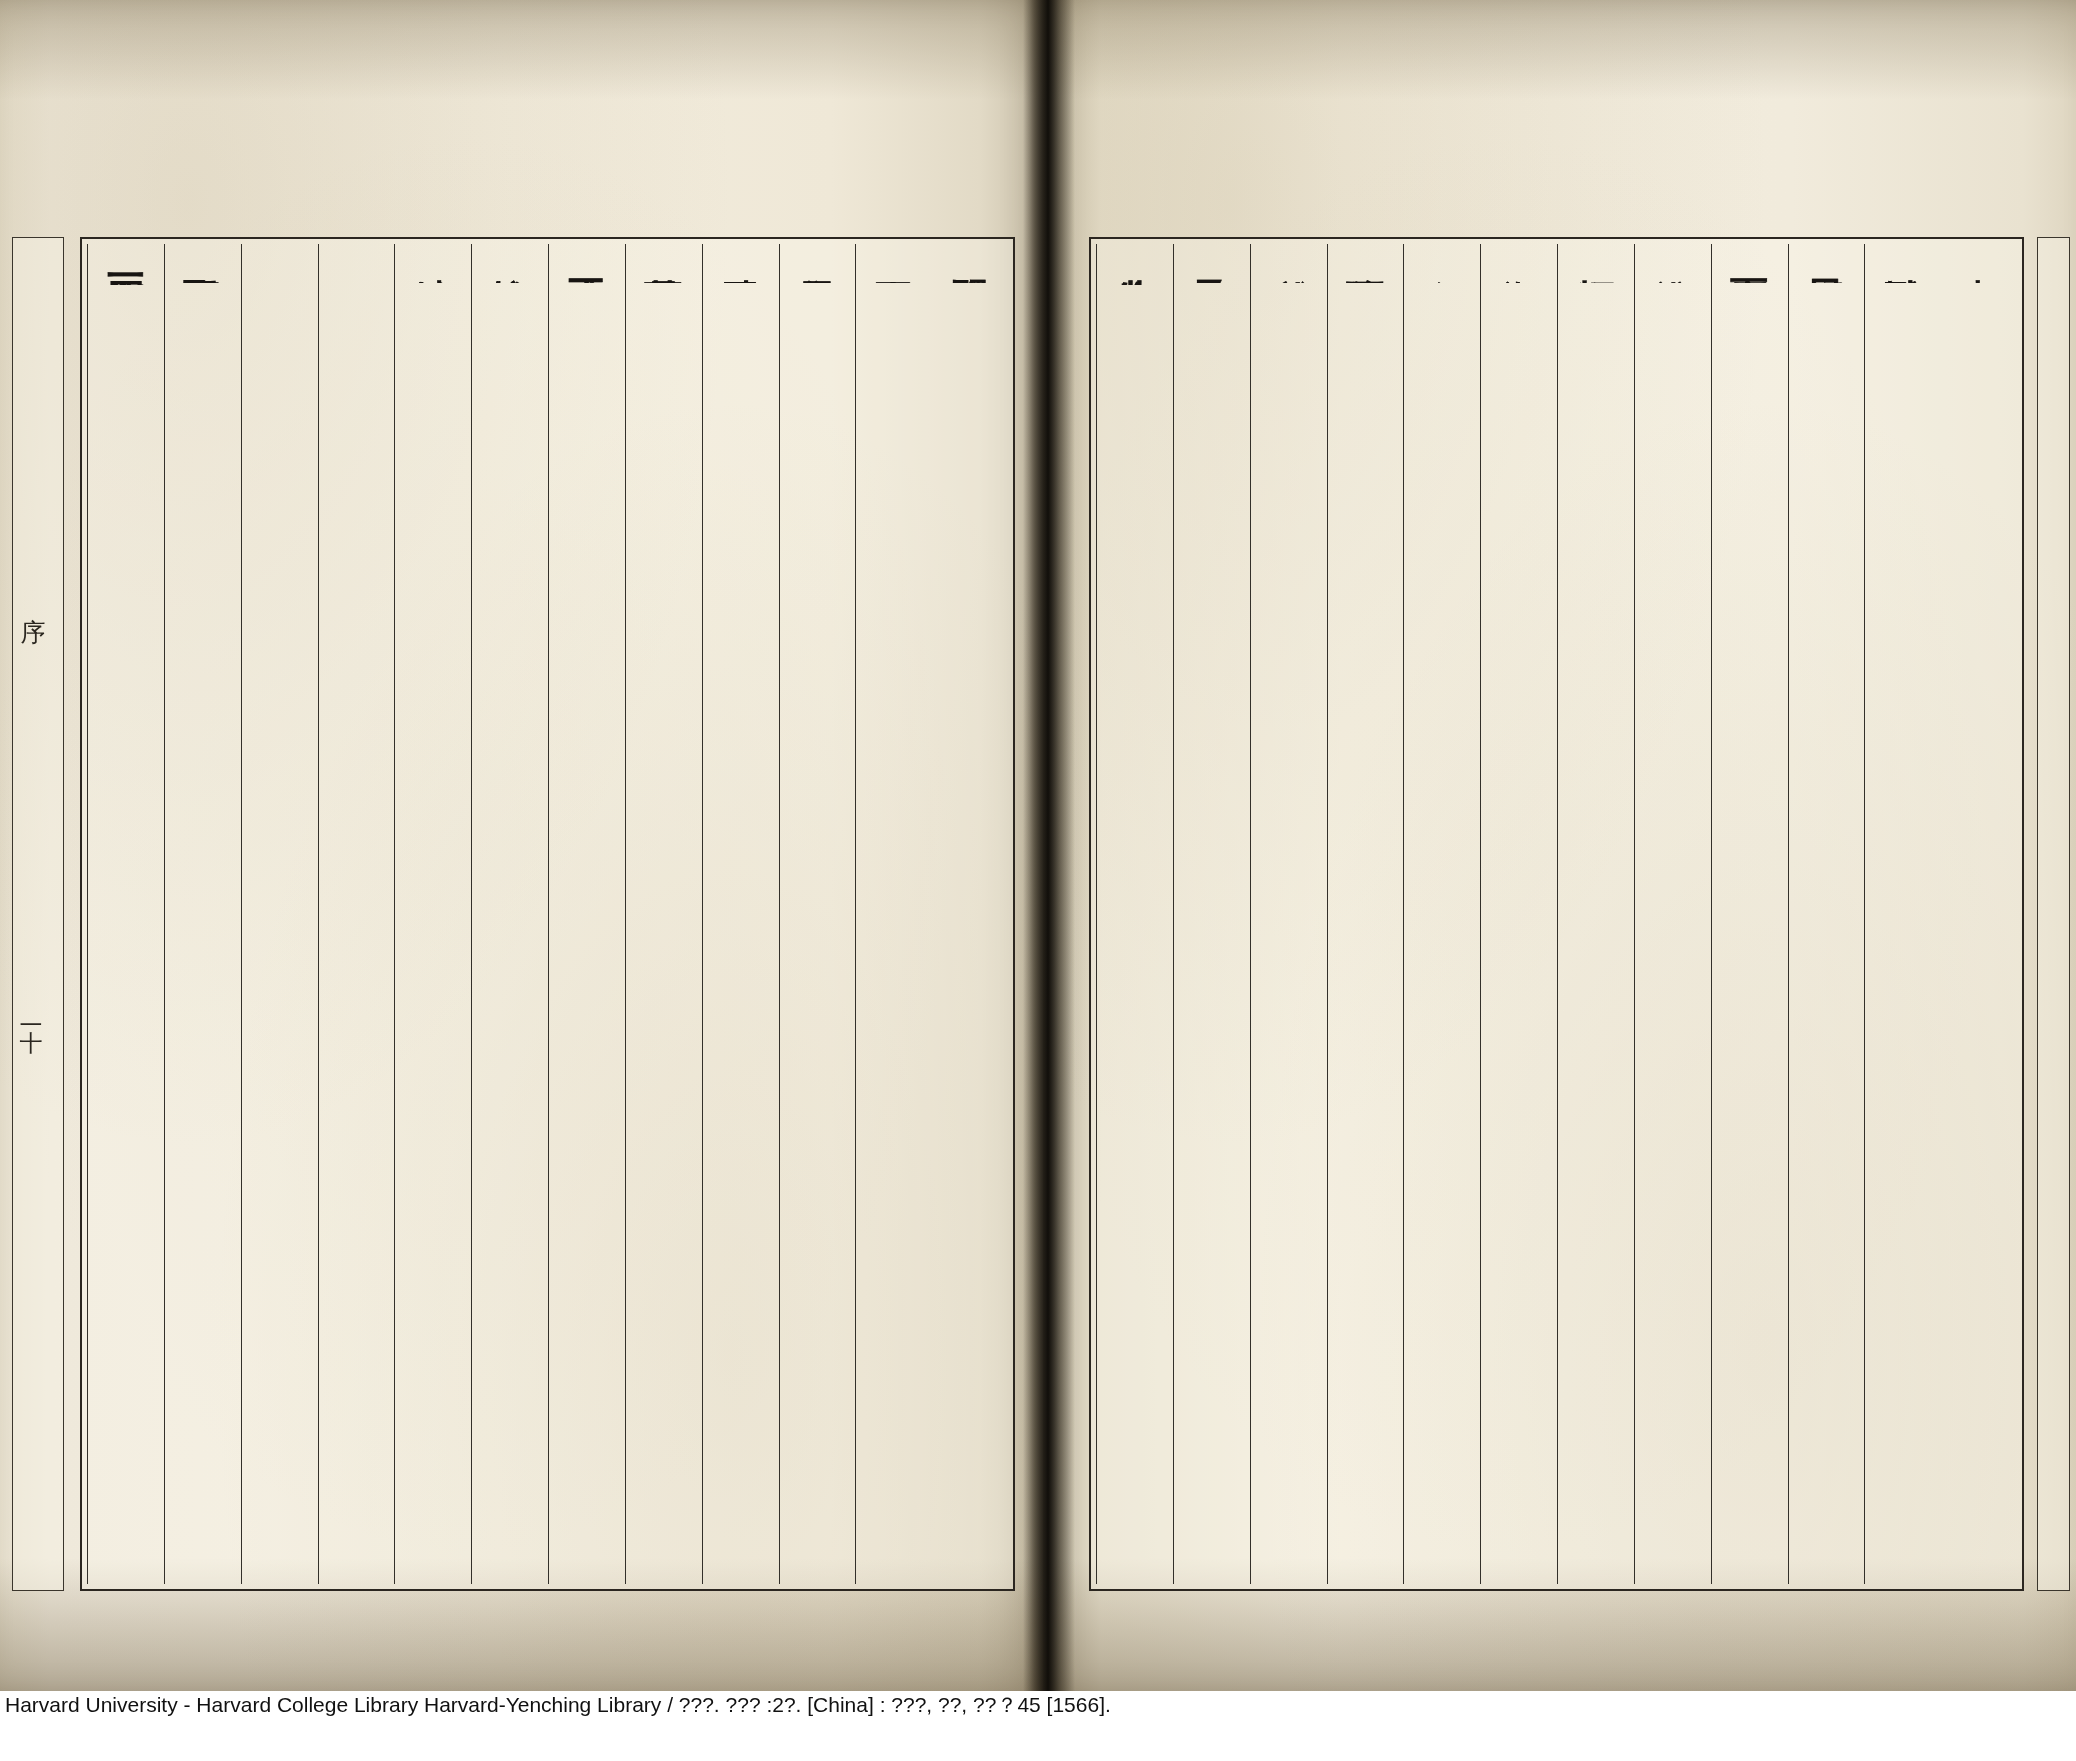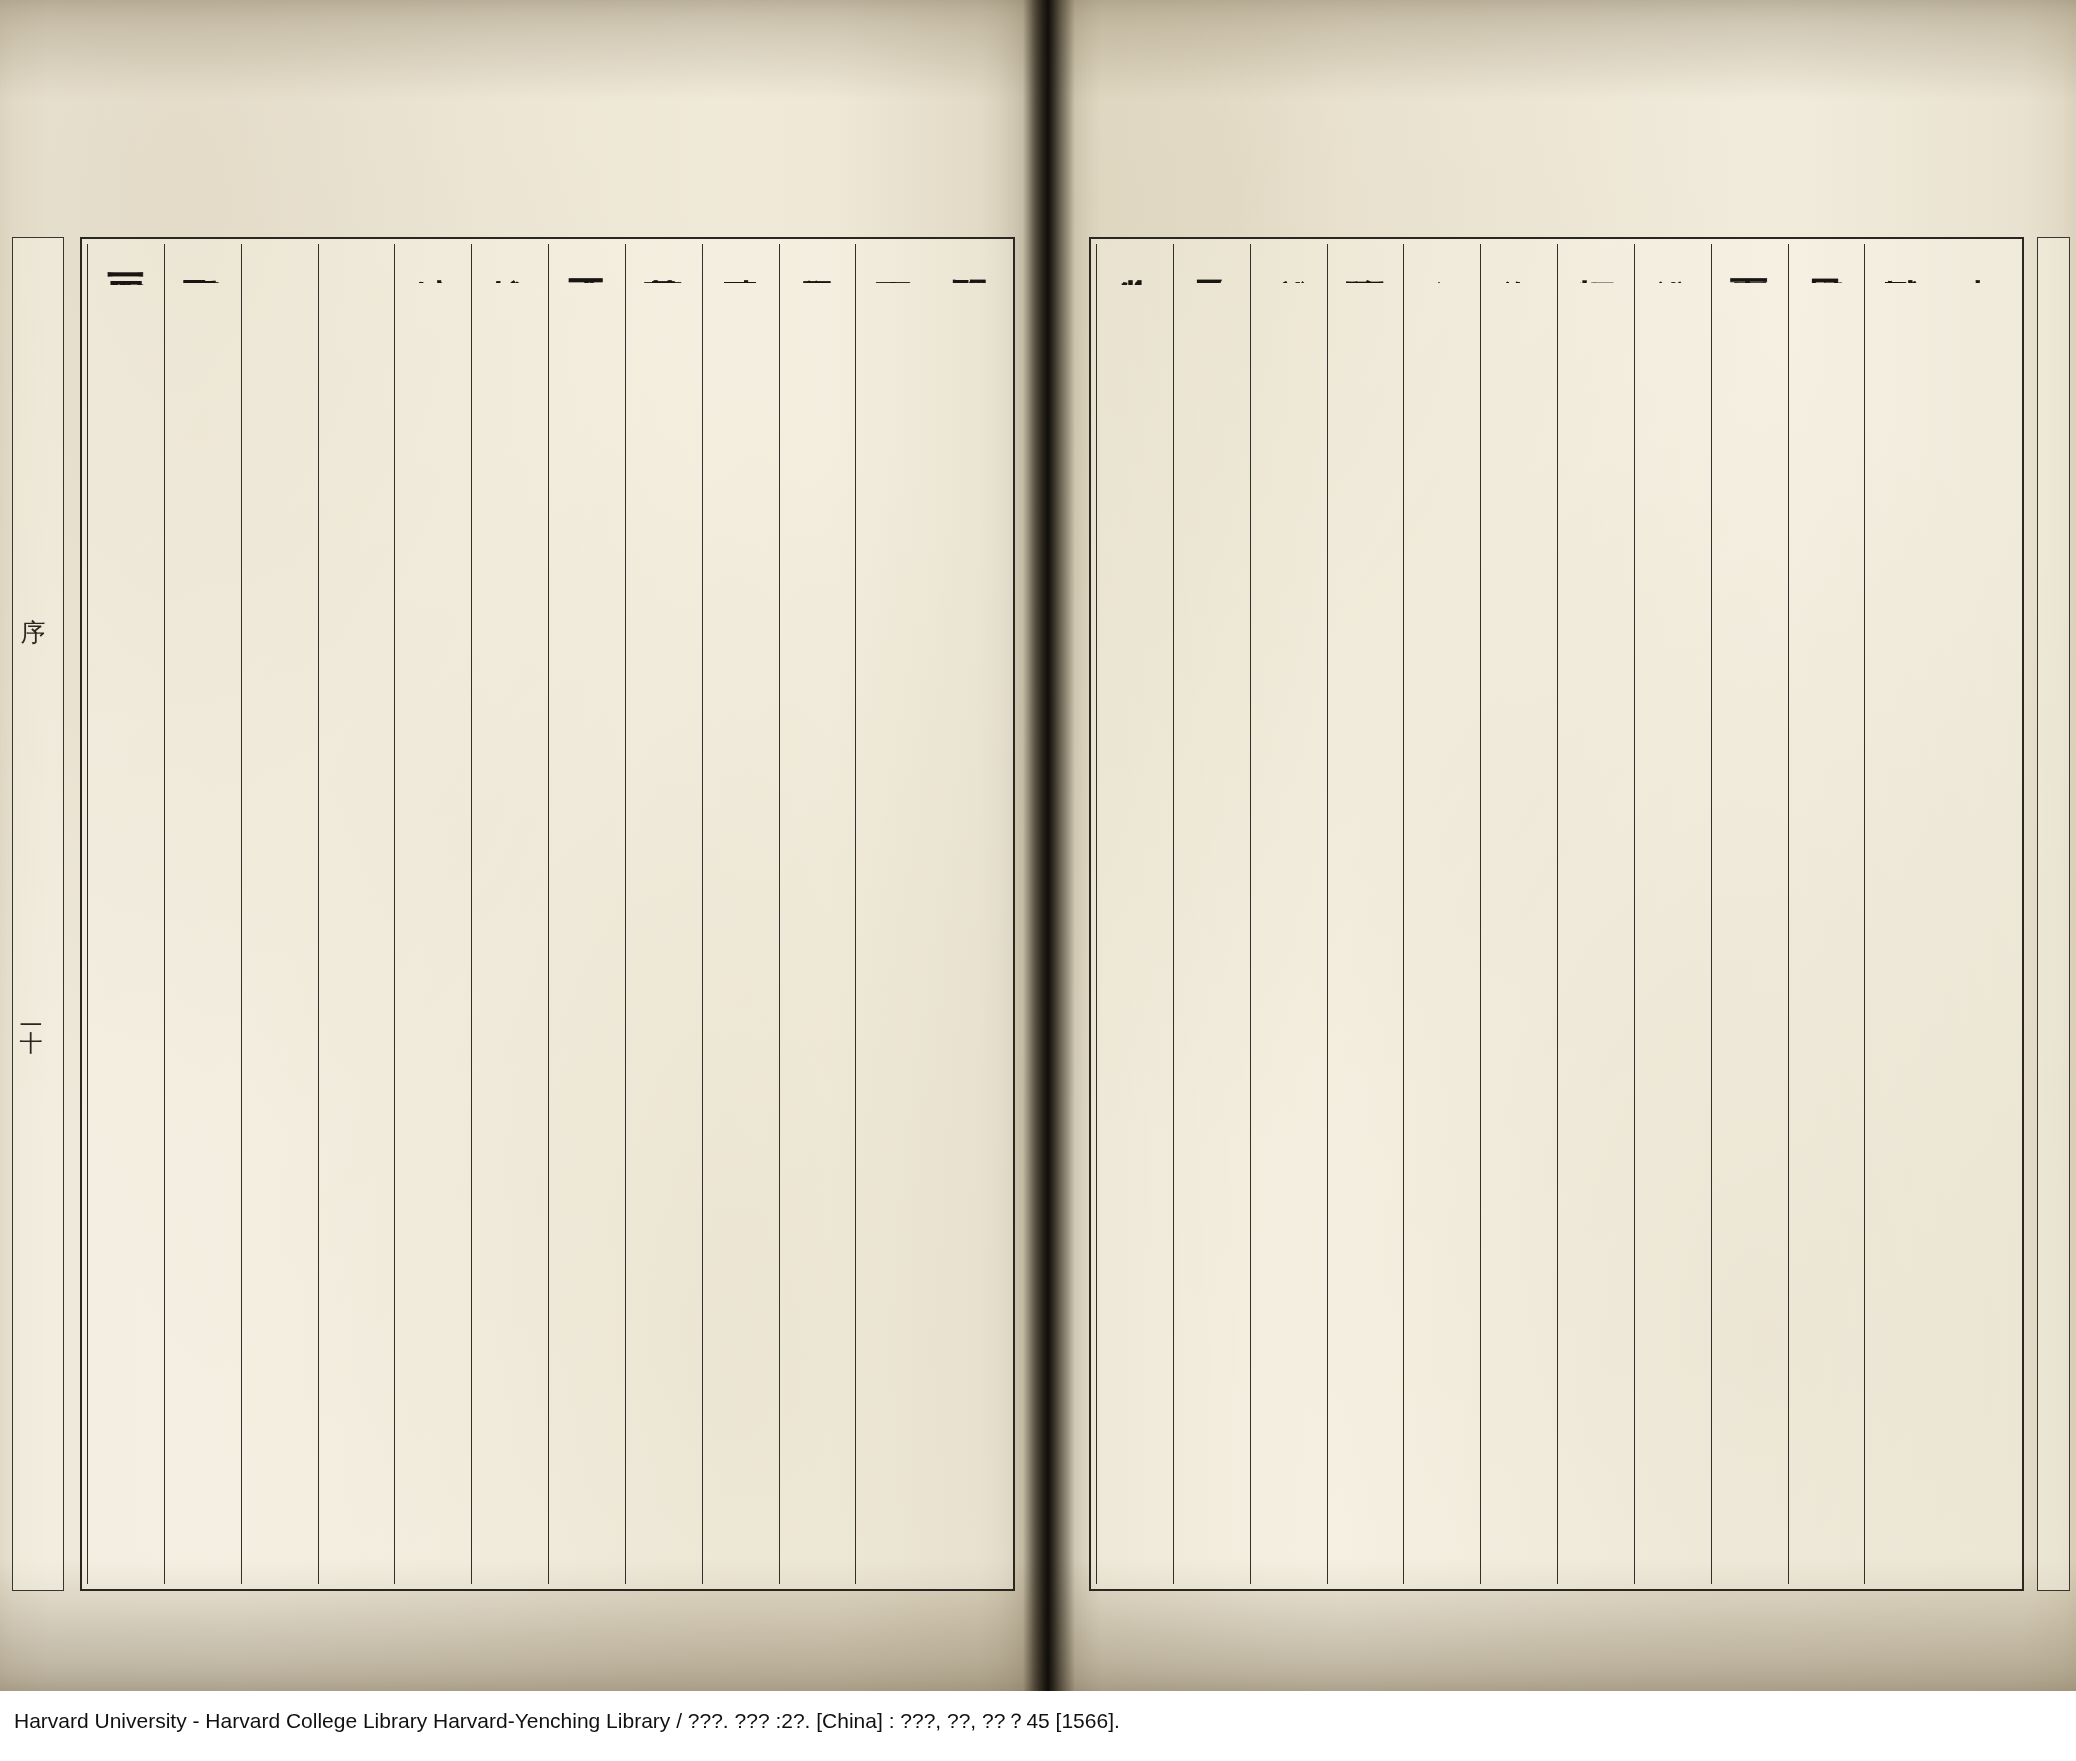--- a/index.html
+++ b/index.html
@@ -151,22 +151,21 @@
 
   
   #caption {
     position: absolute;
     left: 0;
     top: 1691px;
     width: 2077px;
     height: 59px;
     background: #ffffff;
     display: flex;
-    align-items: center;
-    padding-left: 14px;
+    padding-left: 5px;
     box-sizing: border-box;
   }
   #caption .text {
     font-family: "Liberation Sans", sans-serif;
     font-size: 21px;
     color: #111111;
     white-space: nowrap;
   }
 </style>
 </head>

